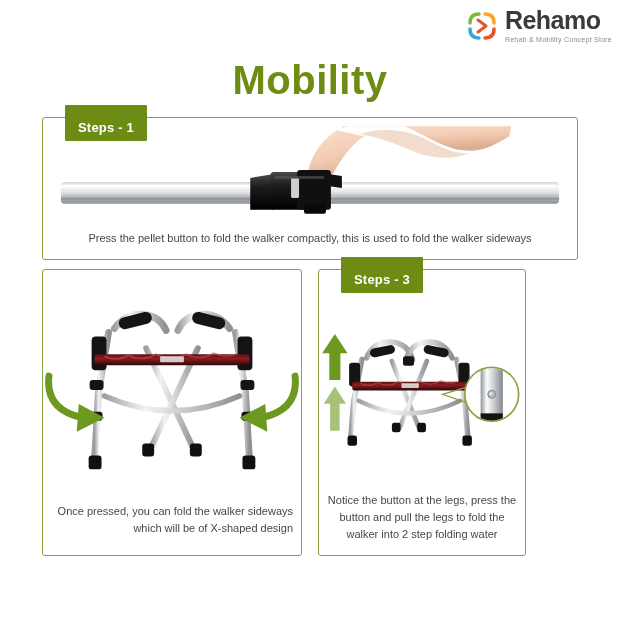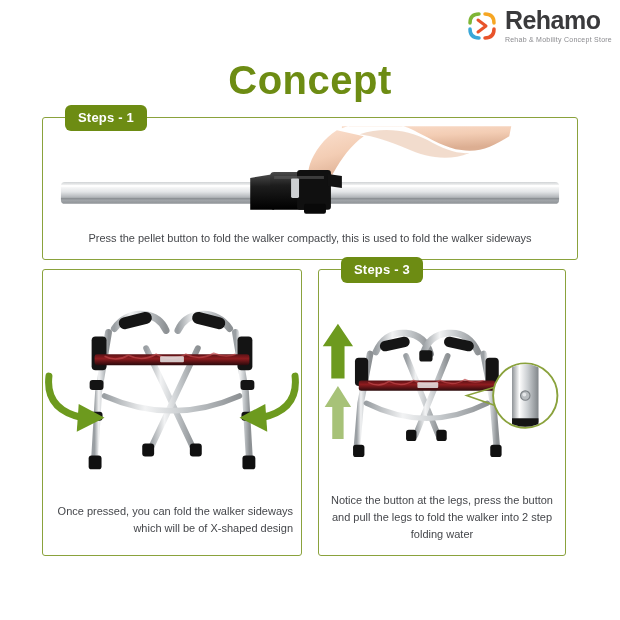--- a/index.html
+++ b/index.html
@@ -66,32 +66,32 @@
   
   .panel {
     position: absolute;
     border: 1.5px solid #8aa23c;
     border-radius: 3px;
     background: #ffffff;
     box-sizing: border-box;
   }
   #panel-1 { left: 42px;  top: 117px; width: 536px; height: 143px; }
   #panel-2 { left: 42px;  top: 269px; width: 260px; height: 287px; }
-  #panel-3 { left: 318px; top: 269px; width: 248px; height: 287px; }
+  #panel-3 { left: 318px; top: 269px; width: 208px; height: 287px; }
 
   .step-badge {
     position: absolute;
     top: -13px;
     left: 22px;
     background: #6d8c13;
     color: #ffffff;
     font-size: 13px;
     font-weight: bold;
-    padding: 5px 13px 6px 13px;
-    border-radius: 6px;
+    padding: 15px 13px 6px 13px;
+    border-radius: 1px;
     letter-spacing: 0.2px;
     white-space: nowrap;
   }
 
   .caption {
     position: absolute;
     left: 8px;
     right: 8px;
     text-align: center;
     font-size: 11px;
@@ -127,21 +127,21 @@
         <path d="M24 20 L40 32 L24 44" stroke="#e8532a" stroke-width="6" stroke-linejoin="round"></path>
       </g>
     </svg>
   </span>
   <span class="brand-text">
     <span class="brand-name">Rehamo</span>
     <span class="brand-tagline">Rehab &amp; Mobility Concept Store</span>
   </span>
 </div>
 
-<div class="page-title">Concept</div>
+<div class="page-title">Mobility</div>
 
 <div class="panel" id="panel-1">
   <div class="step-badge">Steps - 1</div>
 
   <div class="art" id="art-1">
     <svg viewBox="0 0 536 88" xmlns="http://www.w3.org/2000/svg" preserveAspectRatio="xMidYMid meet">
       <defs>
         <linearGradient id="tubeg" x1="0" y1="0" x2="0" y2="1">
           <stop offset="0%" stop-color="#cfd2d4"></stop>
           <stop offset="18%" stop-color="#fbfbfb"></stop>

